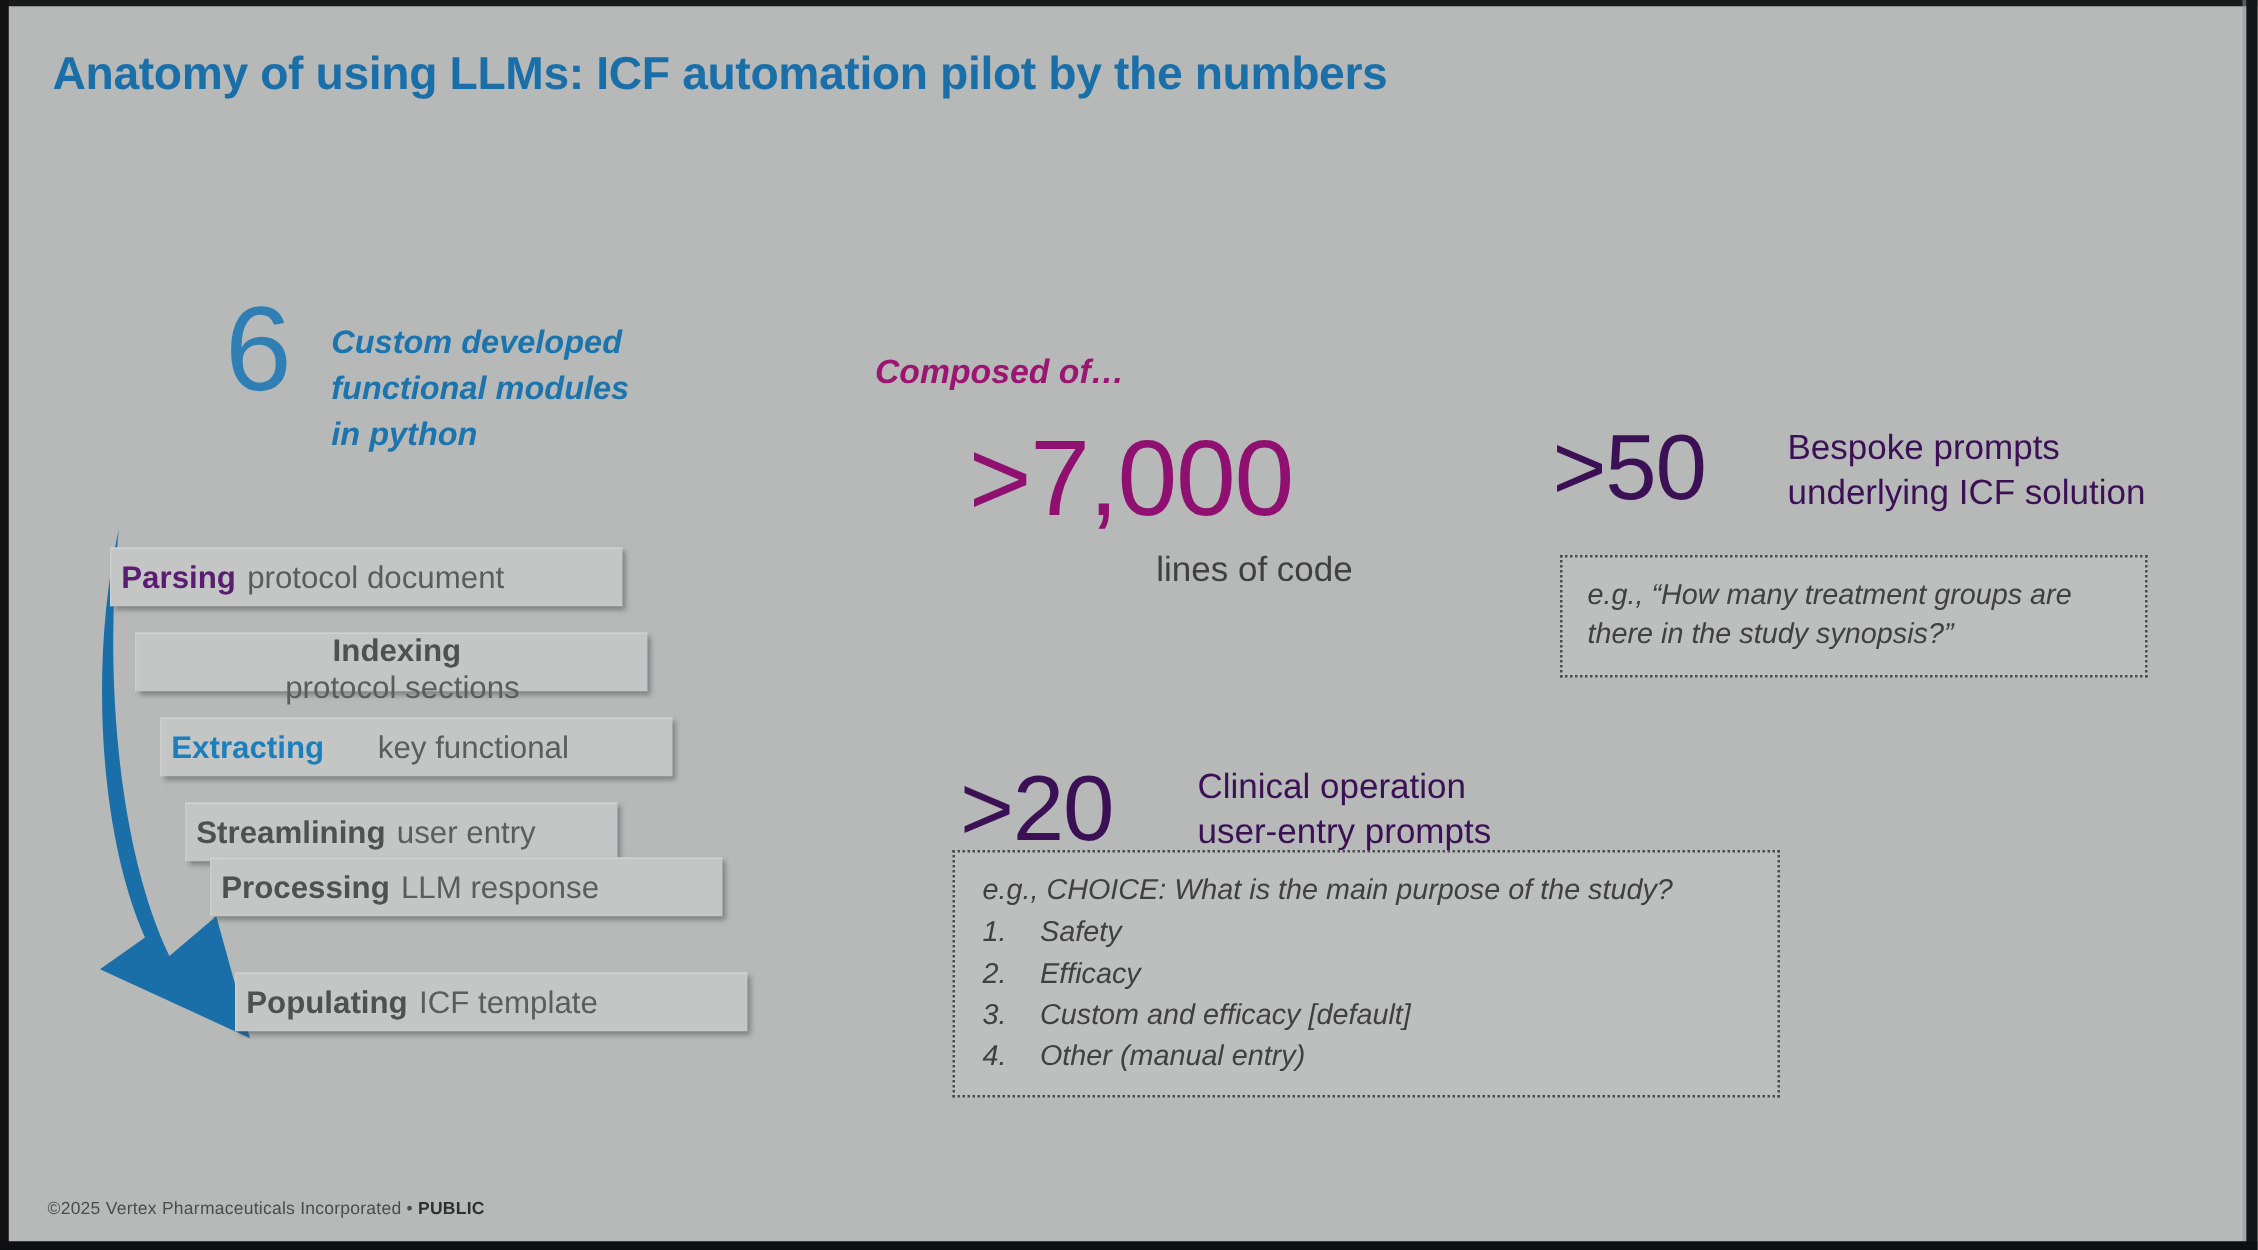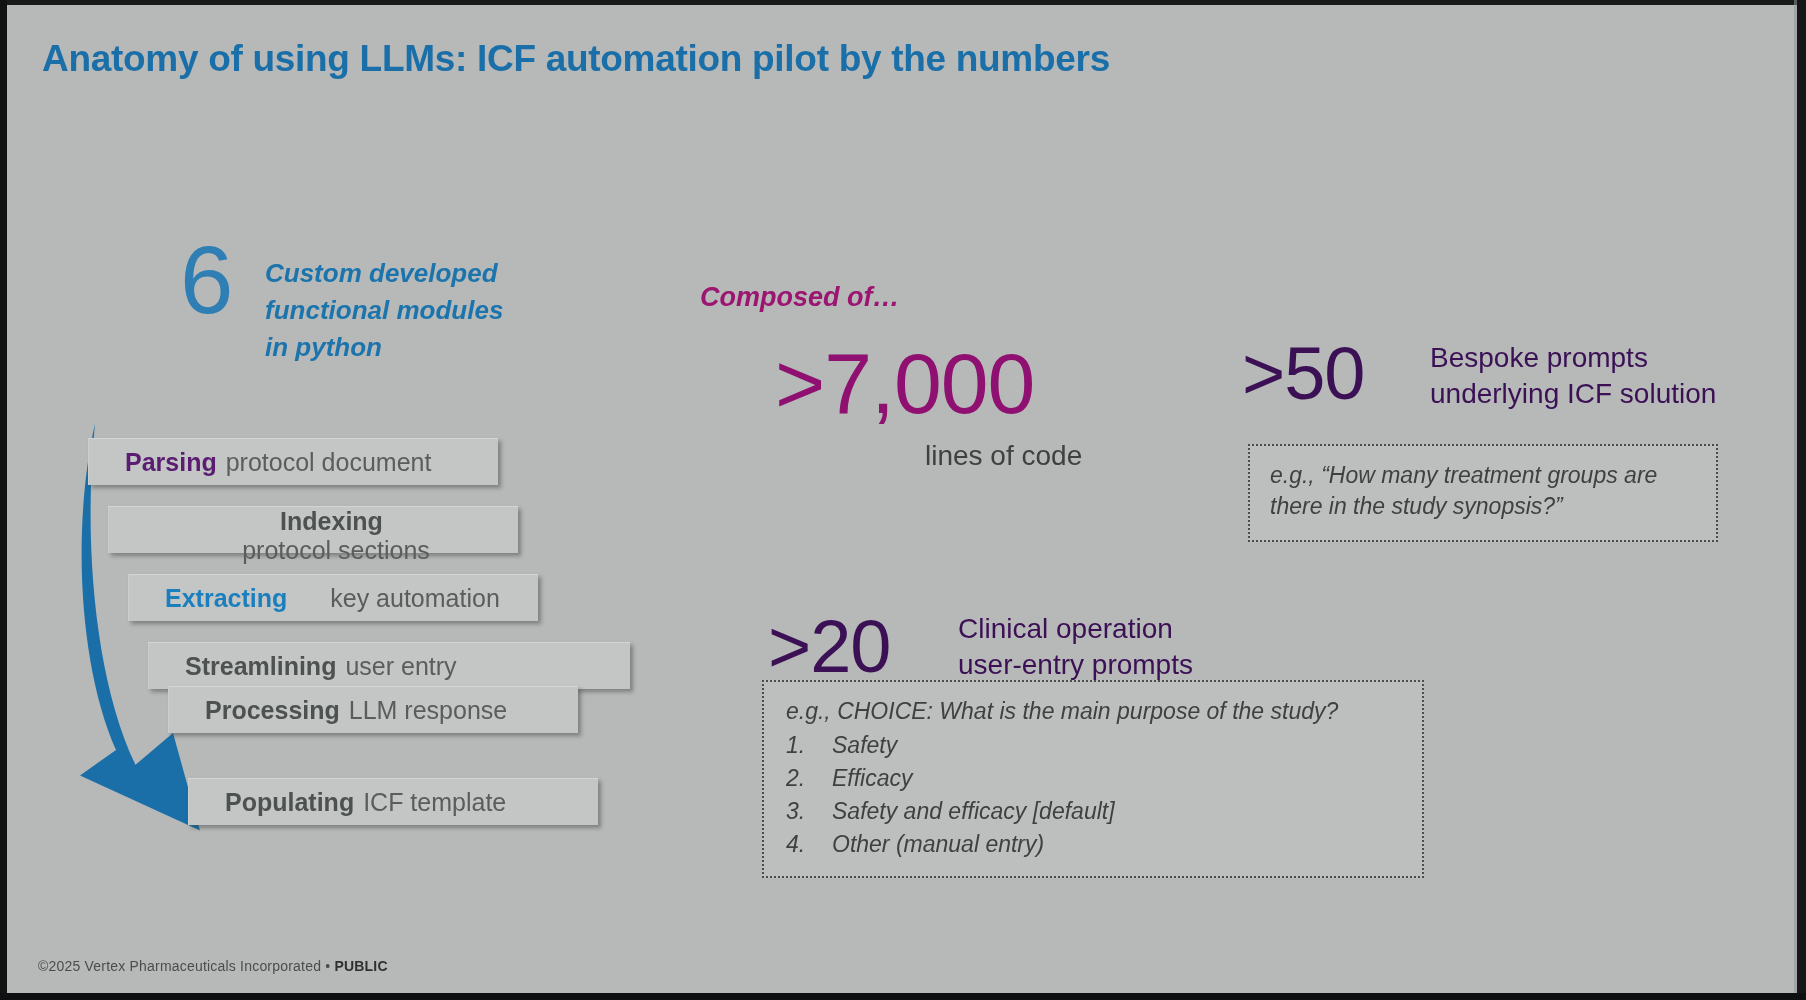--- a/index.html
+++ b/index.html
@@ -75,32 +75,32 @@
   
   .module-bar {
     position: absolute;
     height: 47px;
     background: #c3c6c5;
     border-top: 1px solid #d3d6d5;
     border-left: 1px solid #cccfce;
     box-shadow: 3px 3px 4px rgba(60,62,62,0.45);
     display: flex;
     align-items: center;
-    padding-left: 36px;
+    padding-left: 8px;
     box-sizing: border-box;
     white-space: nowrap;
     font-size: 25px;
   }
   .module-bar .kw { font-weight: bold; }
   .module-bar .rest { color: #5a5d5c; padding-left: 9px; }
 
   #bar-0 { left: 88px;  top: 438px; width: 410px; }
   #bar-1 { left: 108px; top: 506px; width: 410px; flex-direction: column; }
   #bar-2 { left: 128px; top: 574px; width: 410px; gap: 34px; }
-  #bar-3 { left: 148px; top: 642px; width: 482px; }
+  #bar-3 { left: 148px; top: 642px; width: 346px; }
   #bar-4 { left: 168px; top: 686px; width: 410px; }
   #bar-5 { left: 188px; top: 778px; width: 410px; }
 
   
   #composed-label {
     position: absolute;
     left: 700px;
     top: 242px;
     font-size: 27px;
     font-weight: bold;
@@ -245,21 +245,21 @@
   <div class="module-bar" id="bar-0">
     <span class="kw" style="color:#5a1d72">Parsing</span>
     <span class="rest">protocol document</span>
   </div>
   <div class="module-bar" id="bar-1">
     <span class="kw" style="color:#4d5150">Indexing</span>
     <span class="rest">protocol sections</span>
   </div>
   <div class="module-bar" id="bar-2">
     <span class="kw" style="color:#1b7fbd">Extracting</span>
-    <span class="rest">key automation</span>
+    <span class="rest">key functional</span>
   </div>
   <div class="module-bar" id="bar-3">
     <span class="kw" style="color:#4d5150">Streamlining</span>
     <span class="rest">user entry</span>
   </div>
   <div class="module-bar" id="bar-4">
     <span class="kw" style="color:#4d5150">Processing</span>
     <span class="rest">LLM response</span>
   </div>
   <div class="module-bar" id="bar-5">
@@ -292,21 +292,21 @@
       <li>
         <span class="num">1.</span>
         <span>Safety</span>
       </li>
       <li>
         <span class="num">2.</span>
         <span>Efficacy</span>
       </li>
       <li>
         <span class="num">3.</span>
-        <span>Safety and efficacy [default]</span>
+        <span>Custom and efficacy [default]</span>
       </li>
       <li>
         <span class="num">4.</span>
         <span>Other (manual entry)</span>
       </li>
     </ol>
   </div>
 
   <div id="footer">
     <span>©2025 Vertex Pharmaceuticals Incorporated  •  </span><span class="public">PUBLIC</span>

